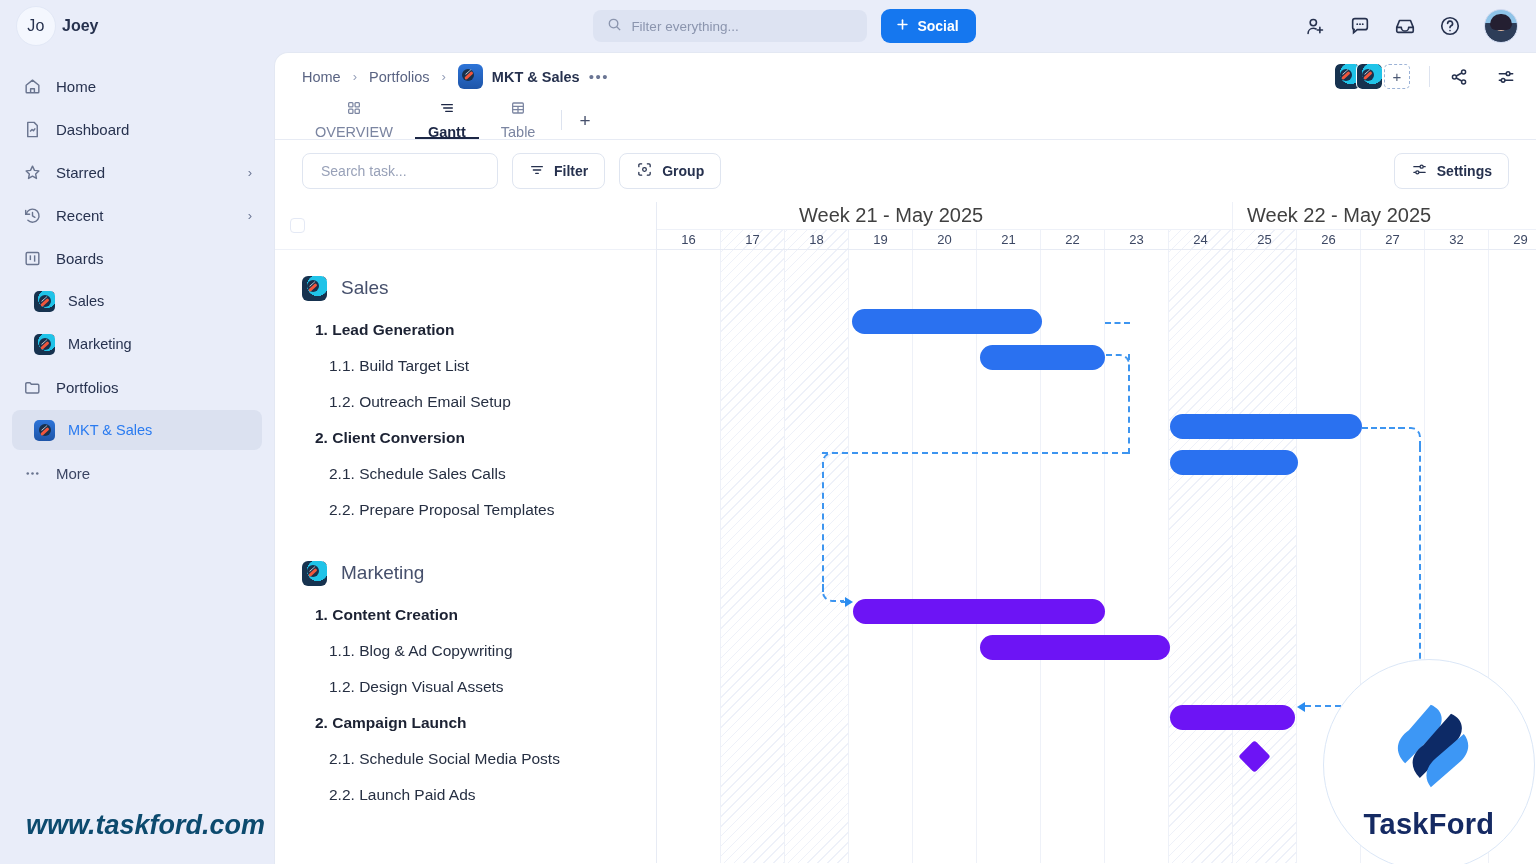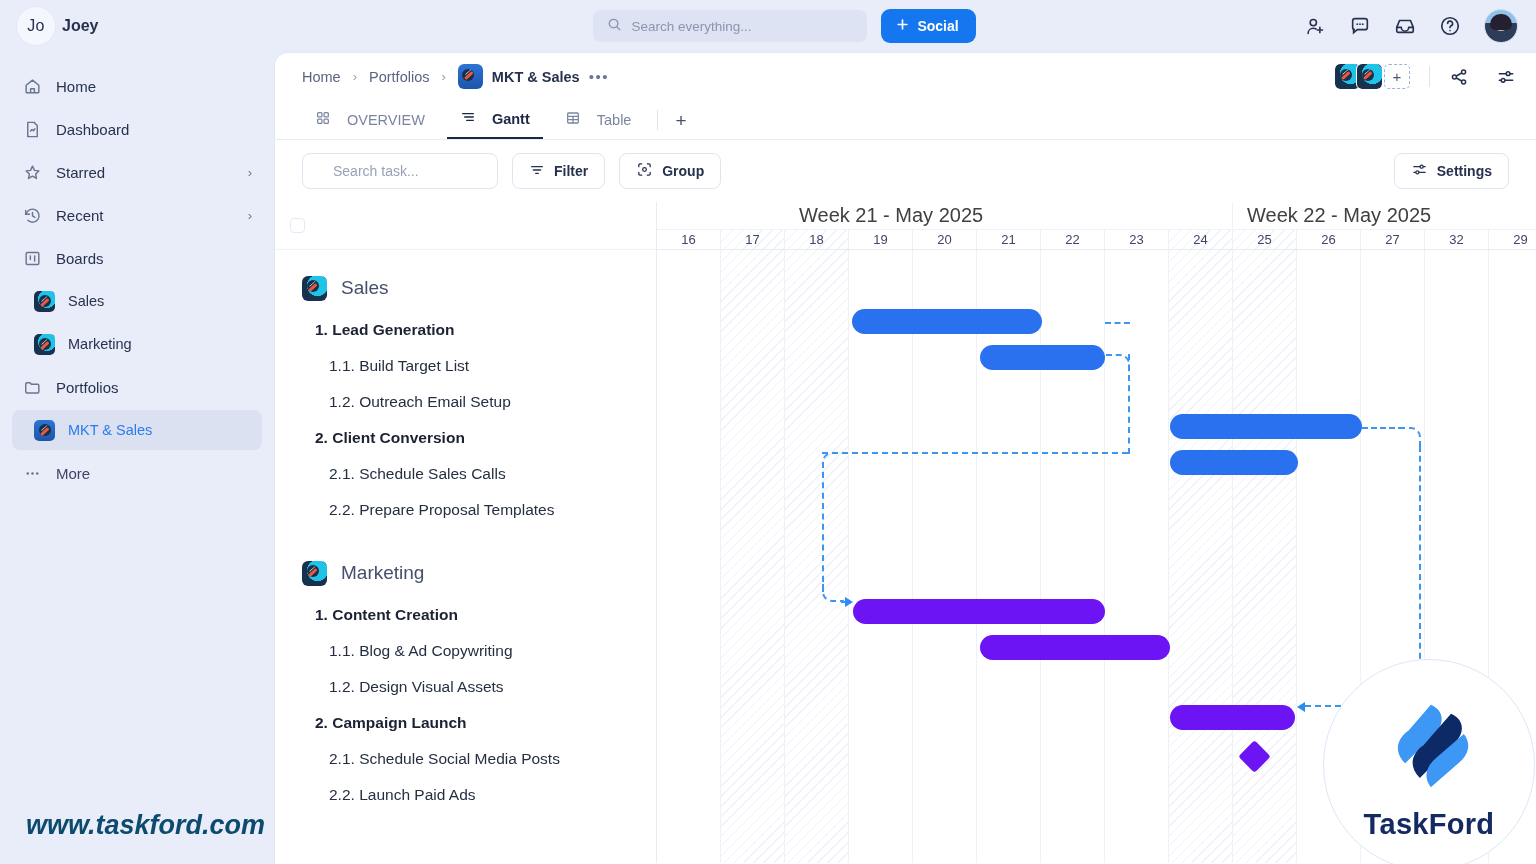--- a/index.html
+++ b/index.html
@@ -115,32 +115,32 @@
     border: 1.4px dashed #9bb2d6; border-radius: 5px;
     display: flex; align-items: center; justify-content: center;
     color: #4b5873; font-size: 15px; cursor: pointer; background: #fff;
   }
   .vsep { width: 1px; height: 21px; background: #dde3ef; margin: 0 19px; }
   .icobtn { cursor: pointer; display: flex; align-items: center; }
 
   .tabsrow { height: 40px; display: flex; align-items: flex-end; padding: 0 27px;
              border-bottom: 1px solid #e7ebf4; }
   .tab {
-    display: flex; align-items: center; gap: 16px;
+    display: flex; align-items: center; gap: 5px;
     height: 39px; padding: 0 13px; margin-right: 9px;
-    font-size: 14.5px; color: #7b85a1; cursor: pointer;
+    font-size: 14.5px; color: #7b85a1; cursor: pointer; flex-direction: column;
   }
   .tab.active { color: #1c2745; font-weight: 700; border-bottom: 2.5px solid #1c2745; }
   .tab-sep { width: 1px; height: 20px; background: #dde3ef; margin: 0 9px 9px 4px; }
   .tab-add { font-size: 19px; color: #46506c; cursor: pointer; padding: 0 8px 7px; }
 
   .toolrow { height: 62px; display: flex; align-items: center; padding: 0 27px; gap: 14px; }
   .task-search {
     width: 196px; height: 36px; border: 1px solid #dfe5f0; border-radius: 8px;
-    display: flex; align-items: center; padding: 0 30px; background: #fff;
+    display: flex; align-items: center; padding: 0 18px; background: #fff;
   }
   .task-search .ph { font-size: 14px; color: #98a1b8; }
   .toolbtn {
     height: 36px; border: 1px solid #dfe5f0; border-radius: 8px; background: #fff;
     display: flex; align-items: center; gap: 9px; padding: 0 16px;
     font-size: 14px; font-weight: 600; color: #26314e; cursor: pointer;
   }
   .toolrow .spacer { flex: 1; }
 
   
@@ -208,21 +208,21 @@
     </div>
 
     <div class="topcenter">
       <div class="searchbox">
         <span>
           <svg width="15" height="15" viewBox="0 0 24 24" fill="none" stroke="#8b95ae" stroke-width="2.2">
             <circle cx="10.5" cy="10.5" r="6.8"></circle>
               <line x1="15.6" y1="15.6" x2="21" y2="21"></line>
           </svg>
         </span>
-        <span class="ph">Search everything...</span>
+        <span class="ph">Filter everything...</span>
       </div>
       <div class="create-btn">
         <span>
           <svg width="15" height="15" viewBox="0 0 24 24" fill="none" stroke="#fff" stroke-width="2.6" stroke-linecap="round">
             <line x1="12" y1="5" x2="12" y2="19"></line>
               <line x1="5" y1="12" x2="19" y2="12"></line>
           </svg>
         </span>
         <span>Social</span>
       </div>

